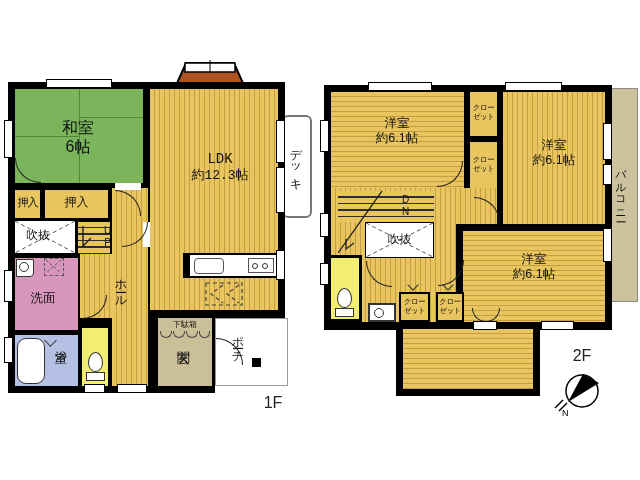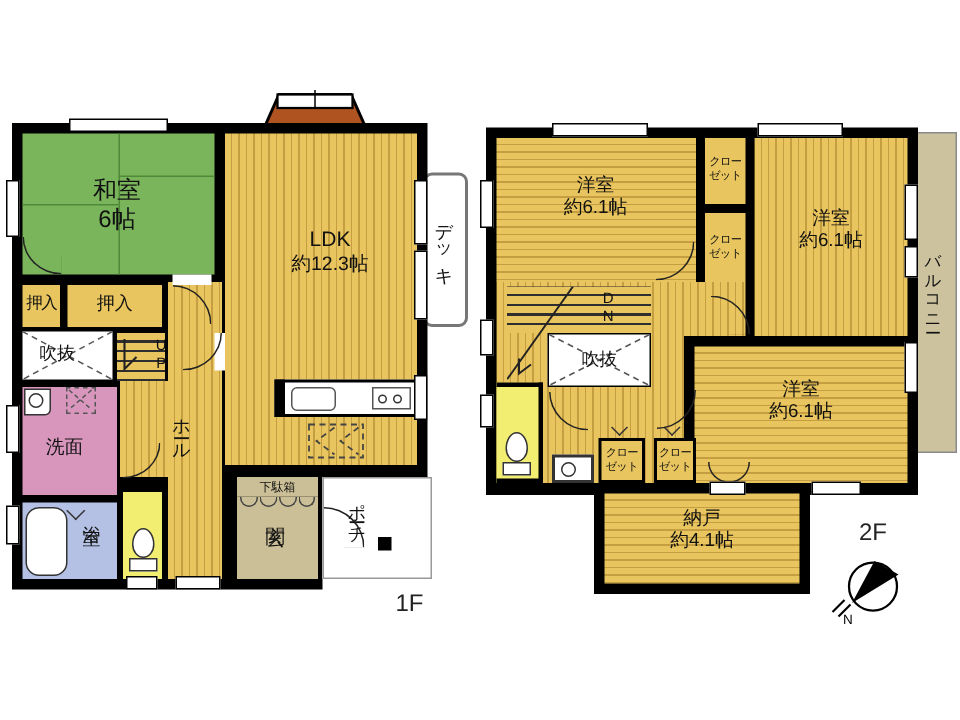--- a/index.html
+++ b/index.html
@@ -121,21 +121,21 @@
   <div class="a win" style="left:276px;top:120px;width:9px;height:43px;"></div>
   <div class="a win" style="left:276px;top:167px;width:9px;height:46px;"></div>
   <div class="a win" style="left:276px;top:250px;width:9px;height:30px;"></div>
   <div class="a win" style="left:84px;top:384px;width:21px;height:9px;"></div>
   <div class="a win" style="left:117px;top:384px;width:30px;height:9px;"></div>
 
   <div class="a lbl" style="left:45px;top:118px;width:66px;font-size:16px;">
     <span>和室</span><br>
     <span>6帖</span>
   </div>
-  <div class="a lbl" style="left:170px;top:151px;width:100px;font-size:13px;">
+  <div class="a lbl" style="left:170px;top:151px;width:100px;font-size:13px;font-family:Liberation Mono, monospace;">
     <span style="font-size:14px;">LDK</span><br>
     <span>約12.3帖</span>
   </div>
   <div class="a lbl v" style="left:290px;top:141px;font-size:12px;">デッキ</div>
   <div class="a lbl" style="left:15px;top:196px;width:25px;font-size:11px;letter-spacing:-1px;">押入</div>
   <div class="a lbl" style="left:45px;top:195px;width:63px;font-size:12px;">押入</div>
   <div class="a lbl" style="left:17px;top:228px;width:42px;font-size:12px;">吹抜</div>
   <div class="a lbl v" style="left:102px;top:225px;font-size:10px;">UP</div>
   <div class="a lbl v" style="left:115px;top:271px;font-size:12px;">ホール</div>
   <div class="a lbl" style="left:18px;top:291px;width:50px;font-size:12.5px;">洗面</div>
@@ -222,24 +222,20 @@
   <div class="a lbl" style="left:399px;top:297px;width:31px;font-size:7.5px;letter-spacing:-0.5px;">
     <span>クロー</span><br>
     <span>ゼット</span>
   </div>
   <div class="a lbl" style="left:436px;top:297px;width:28px;font-size:7.5px;letter-spacing:-0.5px;">
     <span>クロー</span><br>
     <span>ゼット</span>
   </div>
   <div class="a lbl v" style="left:400px;top:194px;font-size:10px;">DN</div>
   <div class="a lbl" style="left:365px;top:232px;width:69px;font-size:12px;">吹抜</div>
-  <div class="a lbl" style="left:418px;top:338px;width:100px;font-size:12.5px;">
-    <span>納戸</span><br>
-    <span>約4.1帖</span>
-  </div>
   <div class="a lbl v" style="left:615px;top:162px;font-size:11px;">バルコニー</div>
   <div class="a lbl" style="left:565px;top:346px;width:34px;font-size:16px;color:#222;">2F</div>
 
   <svg class="a" style="left:552px;top:366px;" width="66" height="52" viewBox="0 0 66 52">
     <circle cx="30" cy="25" r="16" fill="none" stroke="#000" stroke-width="1.5"></circle>
     <polygon points="16,36 47,17 31,8" fill="#000"></polygon>
     <line x1="15" y1="37" x2="7" y2="45" stroke="#000" stroke-width="1.4"></line>
     <line x1="11" y1="34" x2="3" y2="42" stroke="#000" stroke-width="1.4"></line>
     <text x="10" y="50" font-size="9" fill="#000">N</text>
   </svg>

